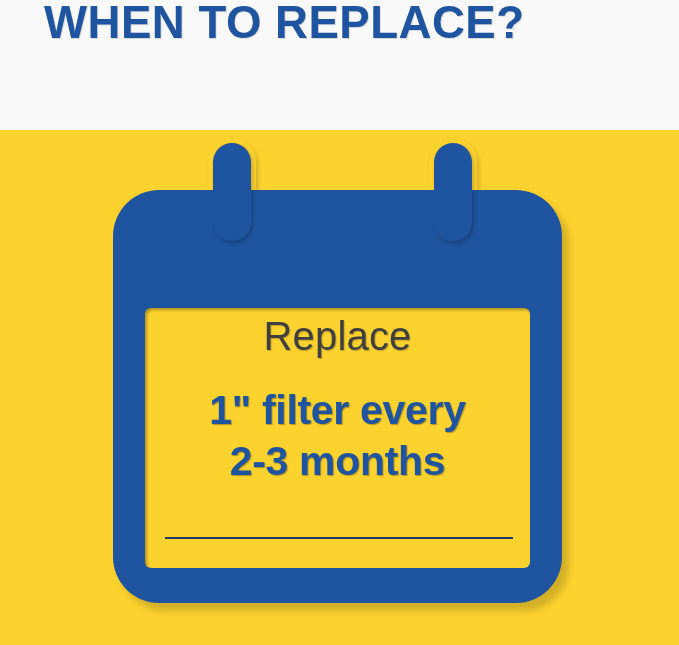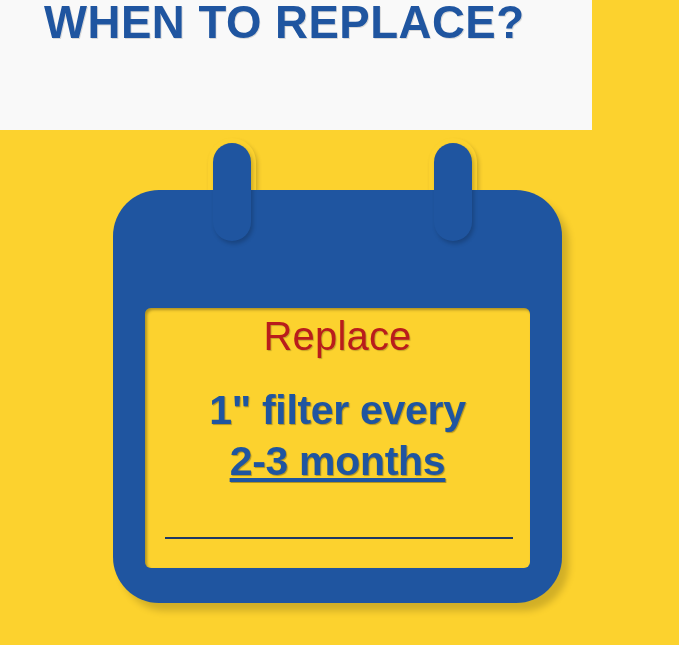--- a/index.html
+++ b/index.html
@@ -16,21 +16,21 @@
     background: #fcd22e;
     font-family: "Liberation Sans", sans-serif;
     -webkit-font-smoothing: antialiased;
   }
 
   
   #header-band {
     position: absolute;
     left: 0;
     top: 0;
-    width: 592px;
+    width: 679px;
     height: 130px;
     background: #f9f9f9;
   }
   #page-title {
     position: absolute;
     left: 44px;
     top: -6px;
     width: 600px;
     font-family: "Liberation Sans", sans-serif;
     font-size: 47px;
@@ -102,39 +102,39 @@
   
   #line-replace {
     position: absolute;
     left: 0;
     top: 6px;
     width: 385px;
     text-align: center;
     font-family: "Liberation Sans", sans-serif;
     font-size: 40px;
     font-weight: normal;
-    color: #b91c1c;
+    color: #404040;
     letter-spacing: 0.2px;
     text-shadow: 1px 1px 1px rgba(0,0,0,0.22);
   }
   .line-bold {
     position: absolute;
     left: 0;
     width: 385px;
     text-align: center;
     font-family: "Liberation Sans", sans-serif;
     font-size: 41px;
     font-weight: bold;
     color: #1f55a0;
     letter-spacing: -0.3px;
     white-space: nowrap;
     text-shadow: 1px 1px 1px rgba(0,0,0,0.30);
   }
   #line-filter  { top: 79px; }
-  #line-months  { top: 130px; text-decoration: underline; }
+  #line-months  { top: 130px; }
 
   #line-peak {
     position: absolute;
     left: 0;
     top: 200px;
     width: 385px;
     text-align: center;
     font-family: "Liberation Sans", sans-serif;
     font-size: 19px;
     font-weight: normal;

